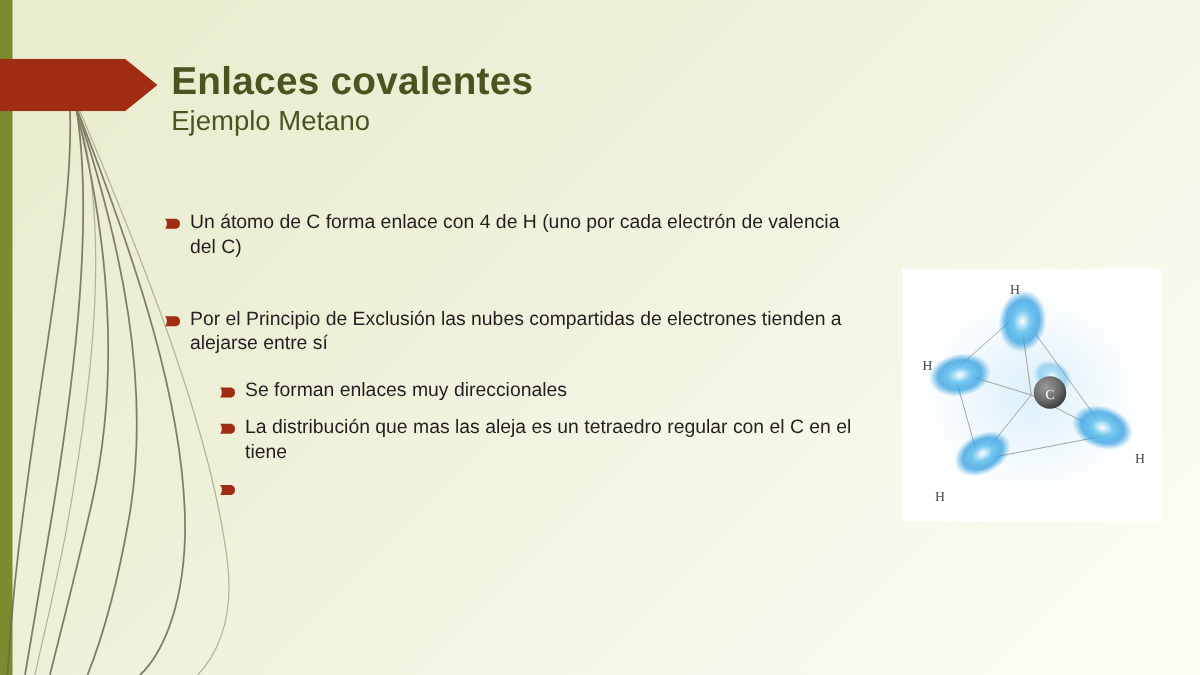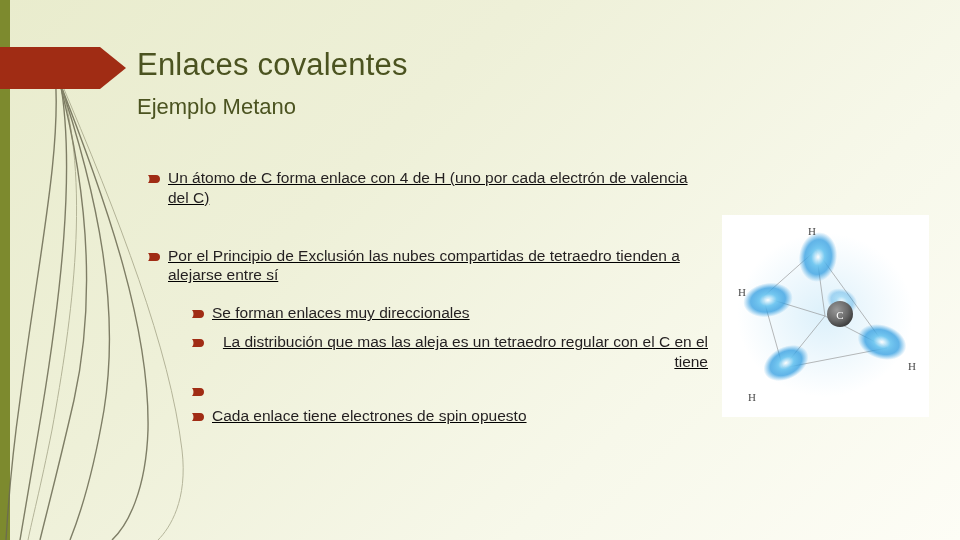--- a/index.html
+++ b/index.html
@@ -54,40 +54,39 @@
   .title-block {
     position: absolute;
     left: 137px;
     top: 48px;
     width: 620px;
   }
   .slide-title {
     font-size: 31px;
     color: #4b5320;
     line-height: 1.08;
-    font-weight: normal;
+    font-weight: bold;
     letter-spacing: 0.2px;
     white-space: nowrap;
   }
   .slide-subtitle {
-    margin-top: 13px;
+    margin-top: 3px;
     font-size: 22px;
     color: #4b5320;
     font-weight: normal;
     line-height: 1.15;
     white-space: nowrap;
   }
 
   
   .body {
     position: absolute;
-    left: 148px;
+    left: 132px;
     top: 168px;
     width: 560px;
-    text-decoration: underline;
   }
 
   .bullet-row {
     display: flex;
     align-items: flex-start;
     margin-bottom: 18px;
   }
   .bullet-row.lvl2 {
     margin-bottom: 9px;
   }
@@ -101,21 +100,20 @@
 
   .bullet-text {
     font-size: 15.5px;
     color: #231f20;
     line-height: 1.28;
   }
 
   .lvl2-group {
     margin-top: 14px;
     margin-left: 44px;
-    text-align: right;
   }
   .lvl2 .bullet-text {
     font-size: 15.5px;
   }
 
   
   .figure {
     position: absolute;
     left: 722px;
     top: 215px;
@@ -169,21 +167,21 @@
       </span>
       <span class="bullet-text">Un átomo de C forma enlace con 4 de H (uno por cada electrón de valencia del C)</span>
     </div>
 
     <div class="bullet-row lvl1" style="margin-top:38px;">
       <span class="marker">
         <svg width="12" height="10" viewBox="0 0 12 10" xmlns="http://www.w3.org/2000/svg">
           <path d="M0 1 L8 1 C 11 1, 12 3, 12 5 C 12 7, 11 9, 8 9 L0 9 C 2 7, 2 3, 0 1 Z" fill="#a02c14"></path>
         </svg>
       </span>
-      <span class="bullet-text">Por el Principio de Exclusión las nubes compartidas de tetraedro tienden a alejarse entre sí</span>
+      <span class="bullet-text">Por el Principio de Exclusión las nubes compartidas de electrones tienden a alejarse entre sí</span>
     </div>
 
     <div class="lvl2-group">
 
       <div class="bullet-row lvl2">
         <span class="marker">
           <svg width="12" height="10" viewBox="0 0 12 10" xmlns="http://www.w3.org/2000/svg">
             <path d="M0 1 L8 1 C 11 1, 12 3, 12 5 C 12 7, 11 9, 8 9 L0 9 C 2 7, 2 3, 0 1 Z" fill="#a02c14"></path>
           </svg>
         </span>
@@ -200,28 +198,20 @@
       </div>
 
       <div class="bullet-row lvl2">
         <span class="marker">
           <svg width="12" height="10" viewBox="0 0 12 10" xmlns="http://www.w3.org/2000/svg">
             <path d="M0 1 L8 1 C 11 1, 12 3, 12 5 C 12 7, 11 9, 8 9 L0 9 C 2 7, 2 3, 0 1 Z" fill="#a02c14"></path>
           </svg>
         </span>
       </div>
 
-      <div class="bullet-row lvl2">
-        <span class="marker">
-          <svg width="12" height="10" viewBox="0 0 12 10" xmlns="http://www.w3.org/2000/svg">
-            <path d="M0 1 L8 1 C 11 1, 12 3, 12 5 C 12 7, 11 9, 8 9 L0 9 C 2 7, 2 3, 0 1 Z" fill="#a02c14"></path>
-          </svg>
-        </span>
-        <span class="bullet-text">Cada enlace tiene electrones de spin opuesto</span>
-      </div>
 
     </div>
   </div>
 
   <div class="figure">
     <svg width="207" height="202" viewBox="0 0 207 202" xmlns="http://www.w3.org/2000/svg">
       <defs>
         <radialGradient id="lobe" cx="50%" cy="50%" r="50%">
           <stop offset="0%" stop-color="#ffffff" stop-opacity="0.95"></stop>
           <stop offset="35%" stop-color="#6fc6f0" stop-opacity="0.95"></stop>

